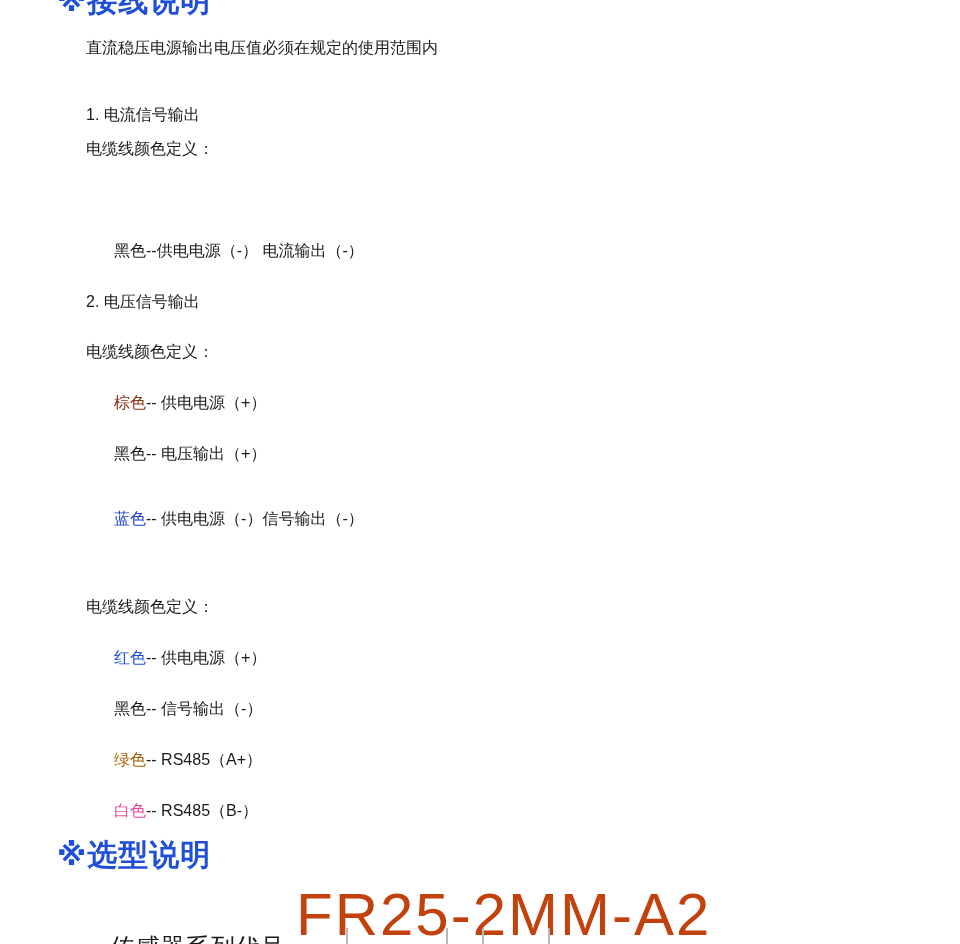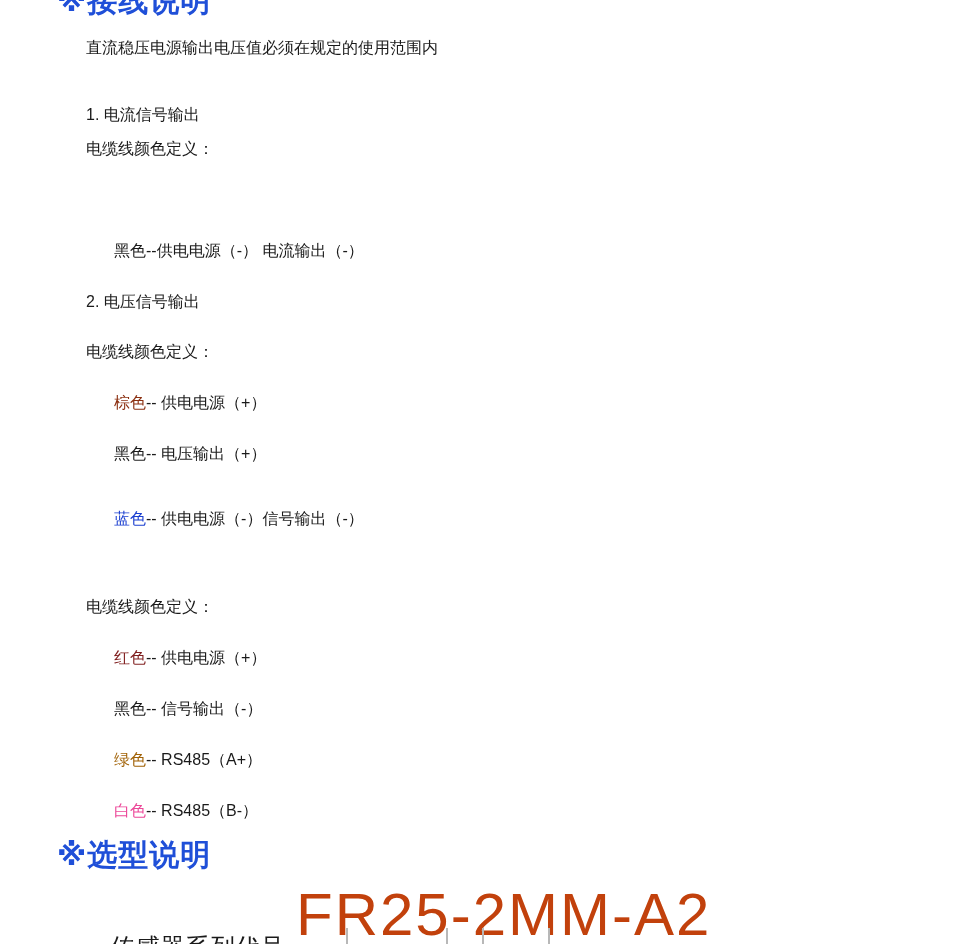--- a/index.html
+++ b/index.html
@@ -42,21 +42,21 @@
     font-size: 16px;
     line-height: 30px;
     white-space: nowrap;
     color: #1a1a1a;
   }
   .indent1 { left: 86px; }
   .indent2 { left: 114px; }
   .c-brown { color: #8b2f10; }
   .c-black { color: #1a1a1a; }
   .c-blue  { color: #1b3fd0; }
-  .c-red   { color: #7f1d1d; }
+  .c-red   { color: #1d4ed8; }
   .c-green { color: #a16207; }
   .c-white { color: #ec4899; }
   .model-code {
     position: absolute;
     left: 296px;
     top: 880px;
     font-size: 60px;
     letter-spacing: 2px;
     color: #c2410c;
     font-family: "Liberation Sans", "DejaVu Sans", sans-serif;

